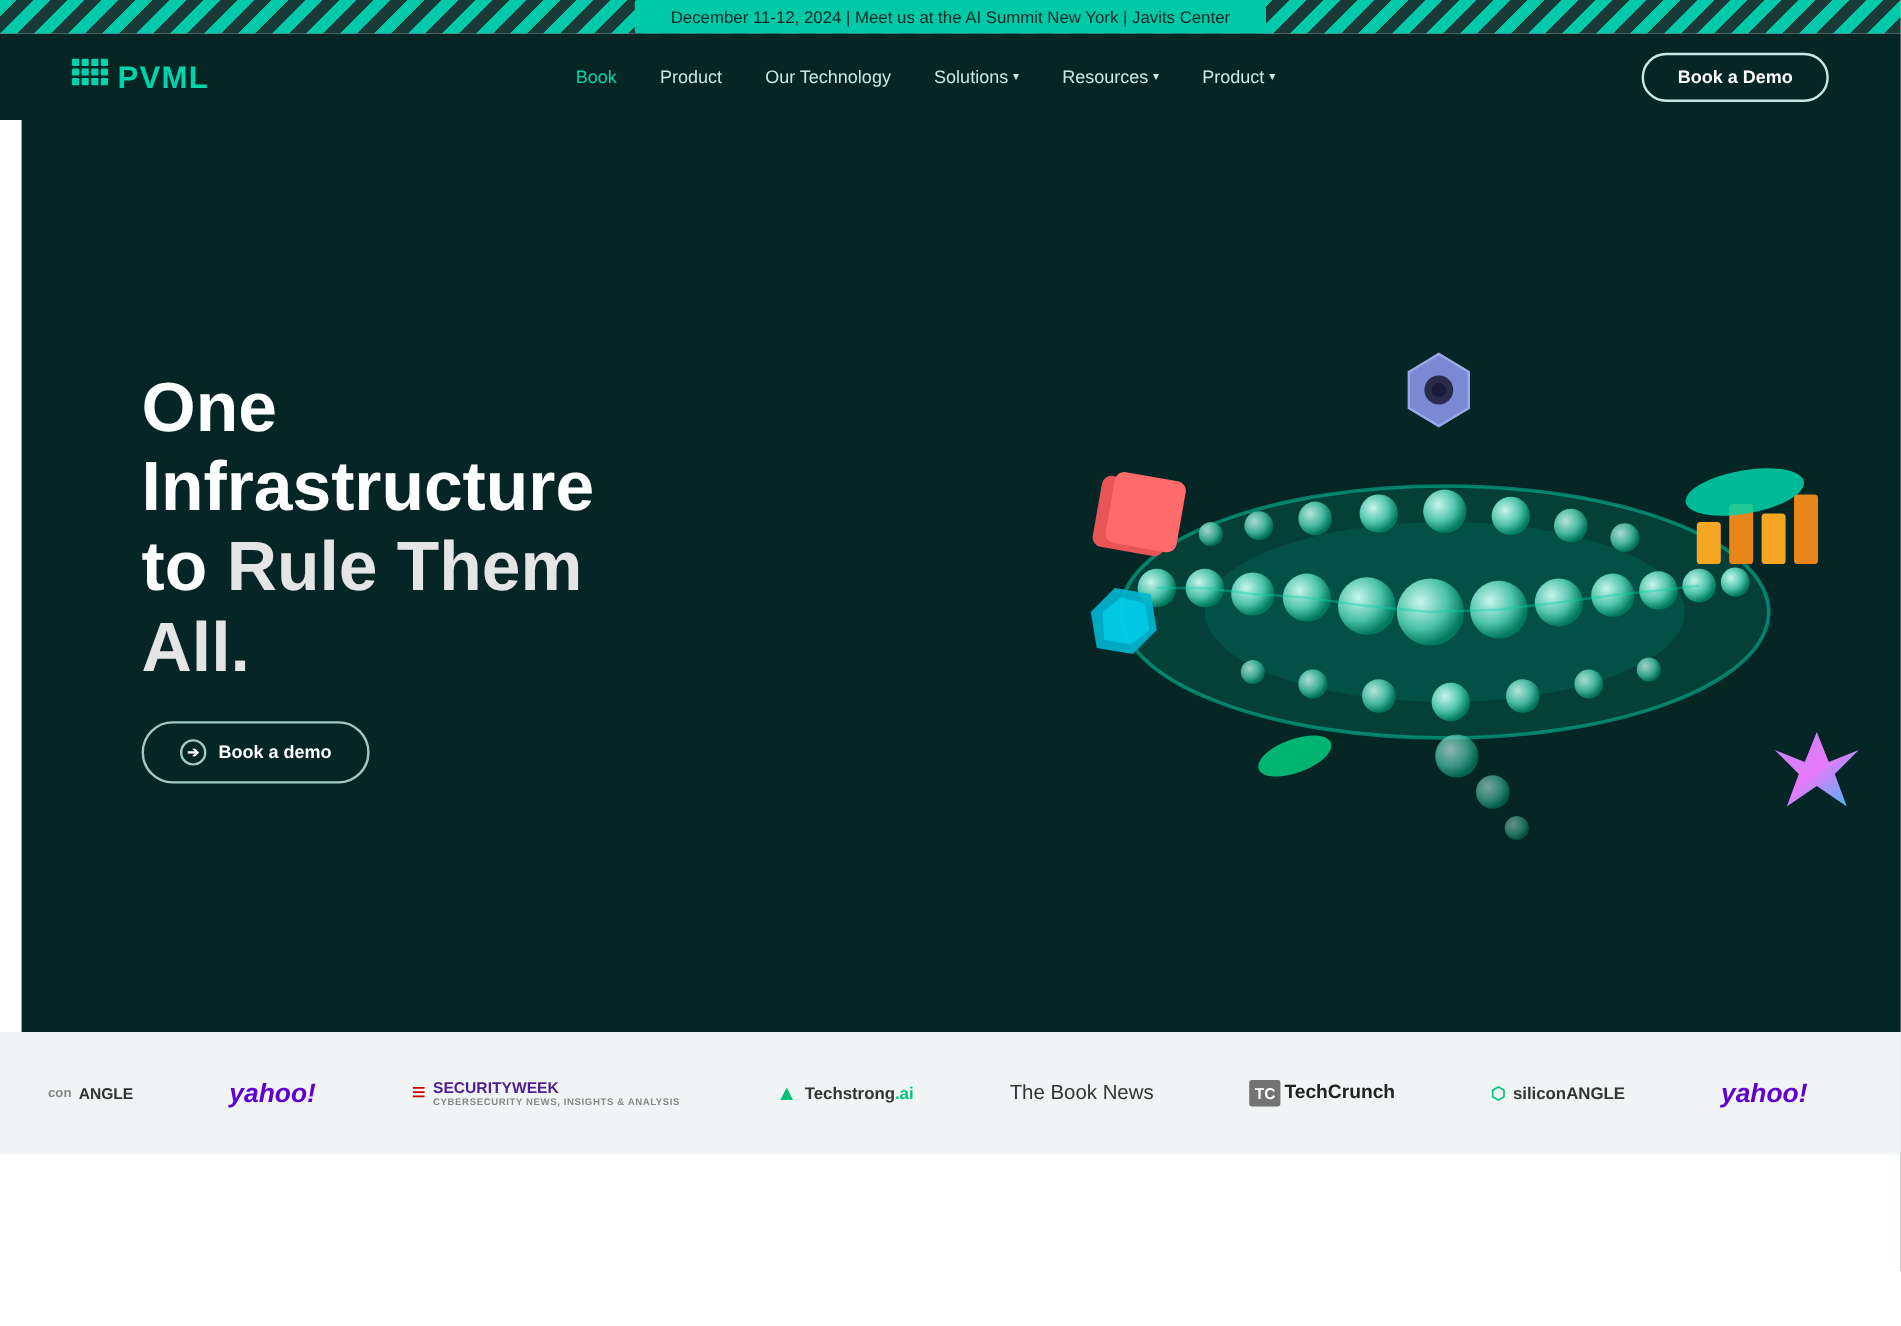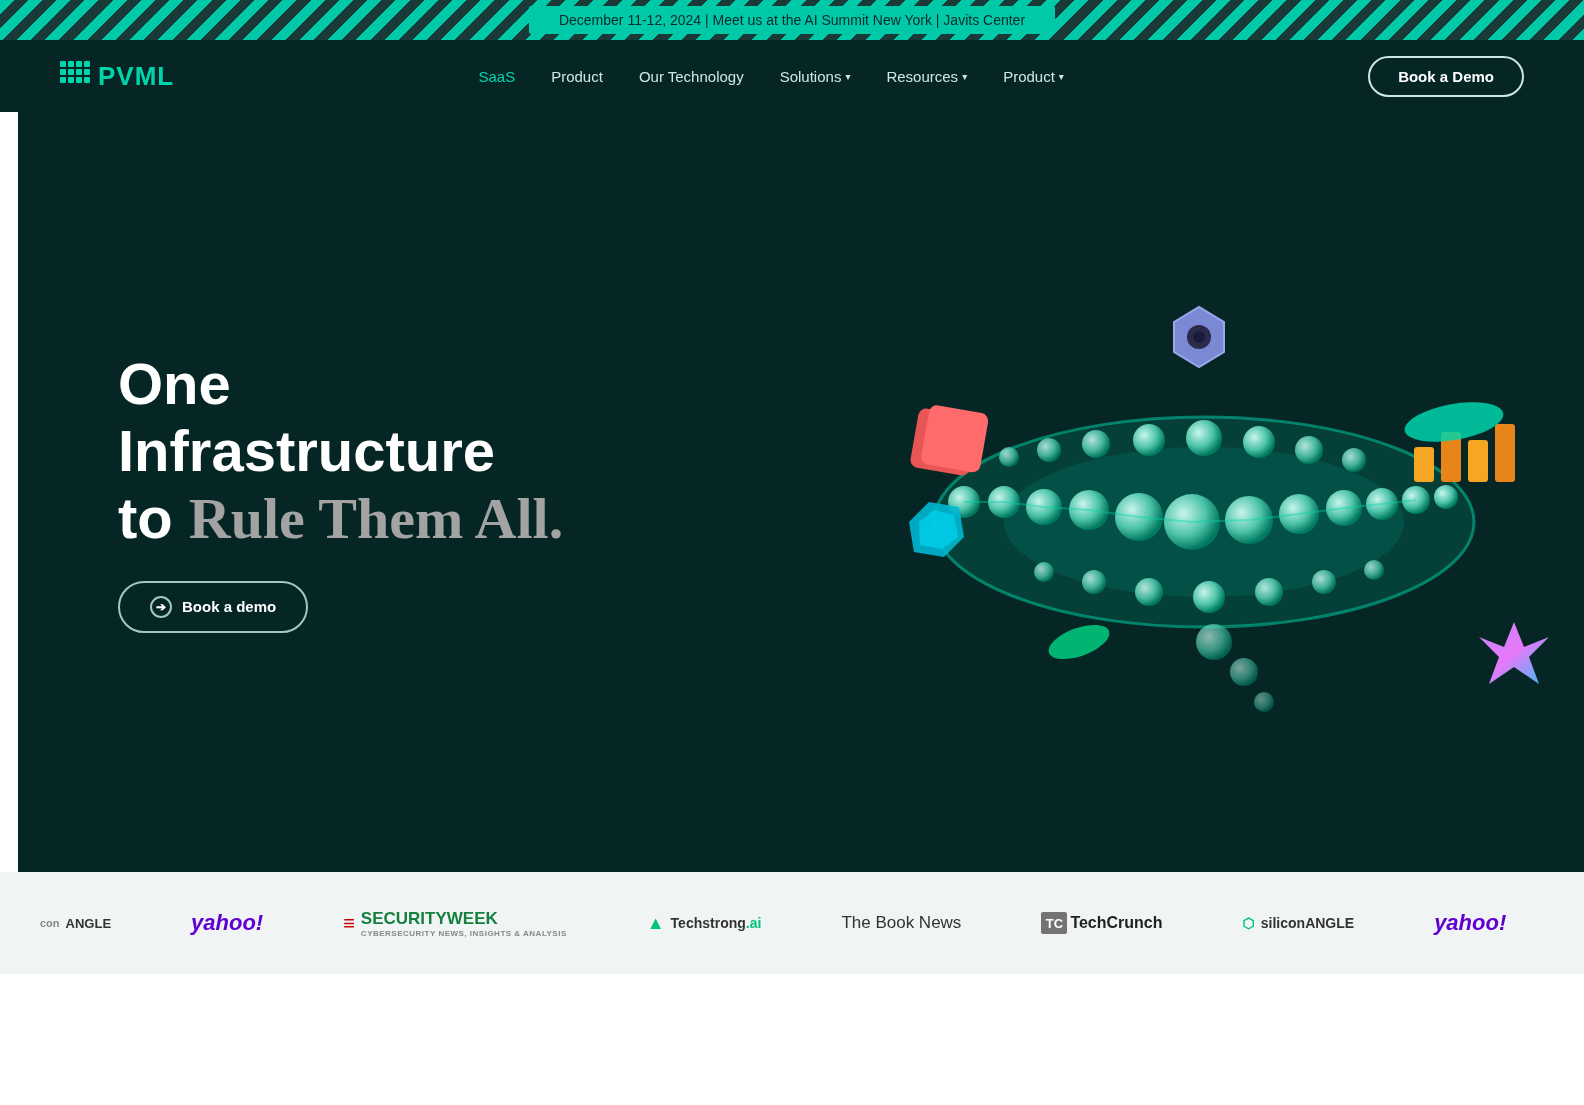--- a/index.html
+++ b/index.html
@@ -9,21 +9,21 @@
     .top-banner {
       width: 100%;
       background: #00c9a7;
       background: repeating-linear-gradient(
         135deg,
         #00c9a7 0px,
         #00c9a7 10px,
         #1a3a3a 10px,
         #1a3a3a 20px
       );
-      height: 40px;
+      height: 28px;
       display: flex;
       align-items: center;
       justify-content: center;
     }
     .banner-text {
       background: #00c9a7;
       padding: 6px 30px;
       font-size: 14px;
       color: #0a2a2a;
       font-weight: 500;
@@ -112,21 +112,21 @@
       z-index: 2;
       position: relative;
     }
     .hero-title {
       font-size: 58px;
       font-weight: 800;
       color: #ffffff;
       line-height: 1.15;
       margin-bottom: 28px;
     }
-    .hero-title .accent { color: #a3a3a3; font-family: Liberation Serif, serif; }
+    .hero-title .accent { color: #e5e5e5; }
     .hero-subtitle {
       font-size: 16px;
       color: #a0c8c4;
       line-height: 1.7;
       margin-bottom: 40px;
       max-width: 430px;
     }
     .hero-cta {
       display: inline-flex;
       align-items: center;
@@ -242,21 +242,21 @@
       <div class="logo-dot"></div>
         <div class="logo-dot"></div>
         <div class="logo-dot"></div>
         <div class="logo-dot"></div>
     </div>
     <span class="logo-text">PVML</span>
   </a>
 
   <ul class="nav-links">
     <li>
-      <a href="#" class="active">SaaS</a>
+      <a href="#" class="active">Book</a>
     </li>
     <li>
       <a href="#">Product</a>
     </li>
     <li>
       <a href="#">Our Technology</a>
     </li>
     <li>
       <a href="#">
         <span>Solutions</span>
@@ -389,21 +389,21 @@
     <div class="logo-item small-angle">
       <span style="font-size:11px;color:#888">con</span>
         <span style="font-weight:800;color:#333">ANGLE</span>
     </div>
 
     <div class="logo-item yahoo">yahoo!</div>
 
     <div class="logo-item secweek">
       <span style="font-size:20px;font-weight:900;color:#cc0000">≡</span>
       <div>
-        <div style="font-size:17px;font-weight:800;color:#15803d">SECURITYWEEK</div>
+        <div style="font-size:13px;font-weight:800;color:#4c1d95">SECURITYWEEK</div>
         <div style="font-size:8px;color:#888;letter-spacing:0.5px">CYBERSECURITY NEWS, INSIGHTS &amp; ANALYSIS</div>
       </div>
     </div>
 
     <div class="logo-item techstrong">
       <span style="color:#00c47a;font-size:18px">▲</span>
       <span style="font-weight:700">Techstrong<span style="color:#00c47a">.ai</span></span>
     </div>
 
     <div class="logo-item saas">The Book News</div>

